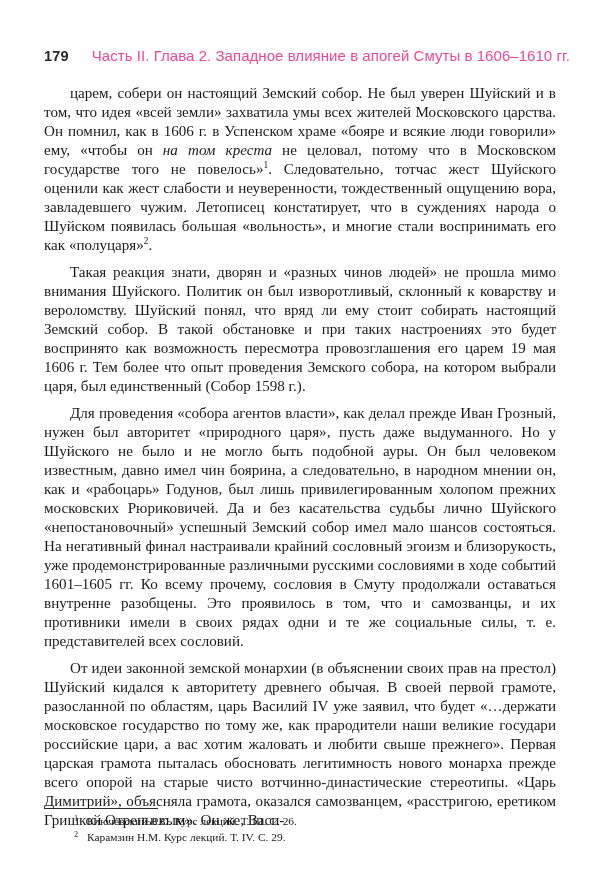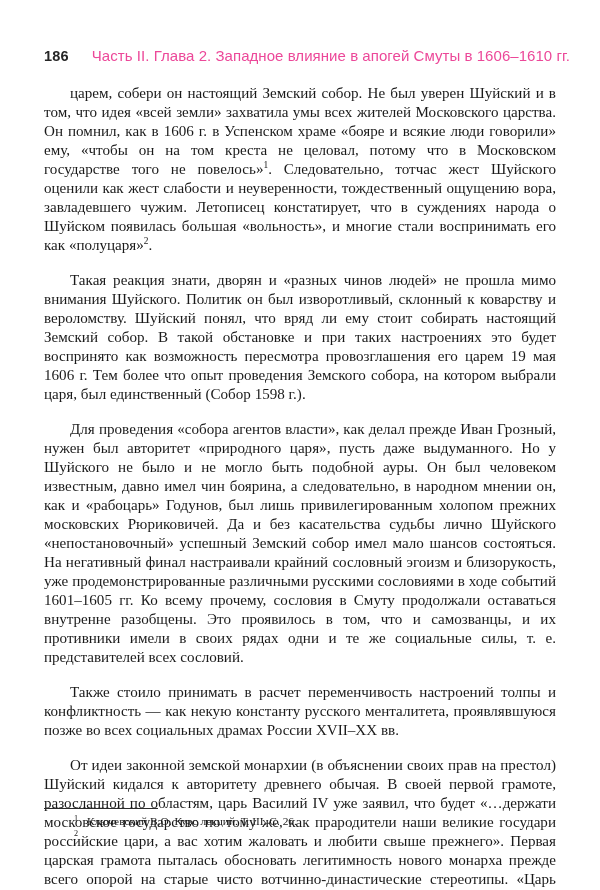--- a/index.html
+++ b/index.html
@@ -71,23 +71,24 @@
     margin: 0;
     text-align: justify;
     text-justify: inter-word;
     text-indent: 26px;
     font-size: 15.1px;
     line-height: 19.0px;
     hyphens: manual;
     word-spacing: 0px;
   }
   p.para + p.para {
-    margin-top: 16px;
+    margin-top: 8px;
   }
   .ital {
+    font-style: italic;
   }
   sup.fn {
     font-size: 9.4px;
     vertical-align: super;
     line-height: 0;
   }
 
   
   .footnotes {
     position: absolute;
@@ -123,37 +124,37 @@
   .fn-rest {
     
   }
 </style>
 </head>
 <body>
 
 <div class="page">
 
   <div class="running-head">
-    <span class="folio">186</span>
+    <span class="folio">179</span>
     <span class="head-rule"></span>
     <span class="head-title">Часть II. Глава 2. Западное влияние в апогей Смуты в 1606–1610 гг.</span>
   </div>
 
   <div class="textblock">
     <p class="para"><span>царем, собери он настоящий Земский собор. Не был уверен Шуйский и в том, что идея «всей земли» захватила умы всех жителей Московского царства. Он помнил, как в 1606 г. в Успенском храме «бояре и всякие люди говорили» ему, «чтобы он </span><span class="ital">на том креста</span><span> не целовал, потому что в Московском государстве того не повелось»</span><sup class="fn">1</sup><span>. Следовательно, тотчас жест Шуйского оценили как жест слабости и неуверенности, тождественный ощущению вора, завладевшего чужим. Летописец констатирует, что в суждениях народа о Шуйском появилась большая «вольность», и многие стали воспринимать его как «полуцаря»</span><sup class="fn">2</sup><span>.</span></p>
     <p class="para"><span>Такая реакция знати, дворян и «разных чинов людей» не прошла мимо внимания Шуйского. Политик он был изворотливый, склонный к коварству и вероломству. Шуйский понял, что вряд ли ему стоит собирать настоящий Земский собор. В такой обстановке и при таких настроениях это будет воспринято как возможность пересмотра провозглашения его царем 19 мая 1606 г. Тем более что опыт проведения Земского собора, на котором выбрали царя, был единственный (Собор 1598 г.).</span></p>
     <p class="para"><span>Для проведения «собора агентов власти», как делал прежде Иван Грозный, нужен был авторитет «природного царя», пусть даже выдуманного. Но у Шуйского не было и не могло быть подобной ауры. Он был человеком известным, давно имел чин боярина, а следовательно, в народном мнении он, как и «рабоцарь» Годунов, был лишь привилегированным холопом прежних московских Рюриковичей. Да и без касательства судьбы лично Шуйского «непостановочный» успешный Земский собор имел мало шансов состояться. На негативный финал настраивали крайний сословный эгоизм и близорукость, уже продемонстрированные различными русскими сословиями в ходе событий 1601–1605 гг. Ко всему прочему, сословия в Смуту продолжали оставаться внутренне разобщены. Это проявилось в том, что и самозванцы, и их противники имели в своих рядах одни и те же социальные силы, т. е. представителей всех сословий.</span></p>
-    <p class="para"><span>Также стоило принимать в расчет переменчивость настроений толпы и конфликтность — как некую константу русского менталитета, проявлявшуюся позже во всех социальных драмах России XVII–XX вв.</span></p>
     <p class="para"><span>От идеи законной земской монархии (в объяснении своих прав на престол) Шуйский кидался к авторитету древнего обычая. В своей первой грамоте, разосланной по областям, царь Василий IV уже заявил, что будет «…держати московское государство по тому же, как прародители наши великие государи российские цари, а вас хотим жаловать и любити свыше прежнего». Первая царская грамота пыталась обосновать легитимность нового монарха прежде всего опорой на старые чисто вотчинно-династические стереотипы. «Царь Димитрий», объясняла грамота, оказался самозванцем, «расстригою, еретиком Гришкой Отрепьевым». Он же, Васи-</span></p>
   </div>
 
   <div class="footnotes">
     <div class="fn-rule"></div>
     <div class="fn-item">
       <span class="fn-num">1</span>
       <span><span class="fn-author">Ключевский В.О.</span><span class="fn-rest"> Курс лекций. Т. III. С. 26.</span></span>
     </div>
     <div class="fn-item">
       <span class="fn-num">2</span>
+      <span><span class="fn-author">Карамзин Н.М.</span><span class="fn-rest"> Курс лекций. Т. IV. С. 29.</span></span>
     </div>
   </div>
 
 </div>
 
 </body></html>

